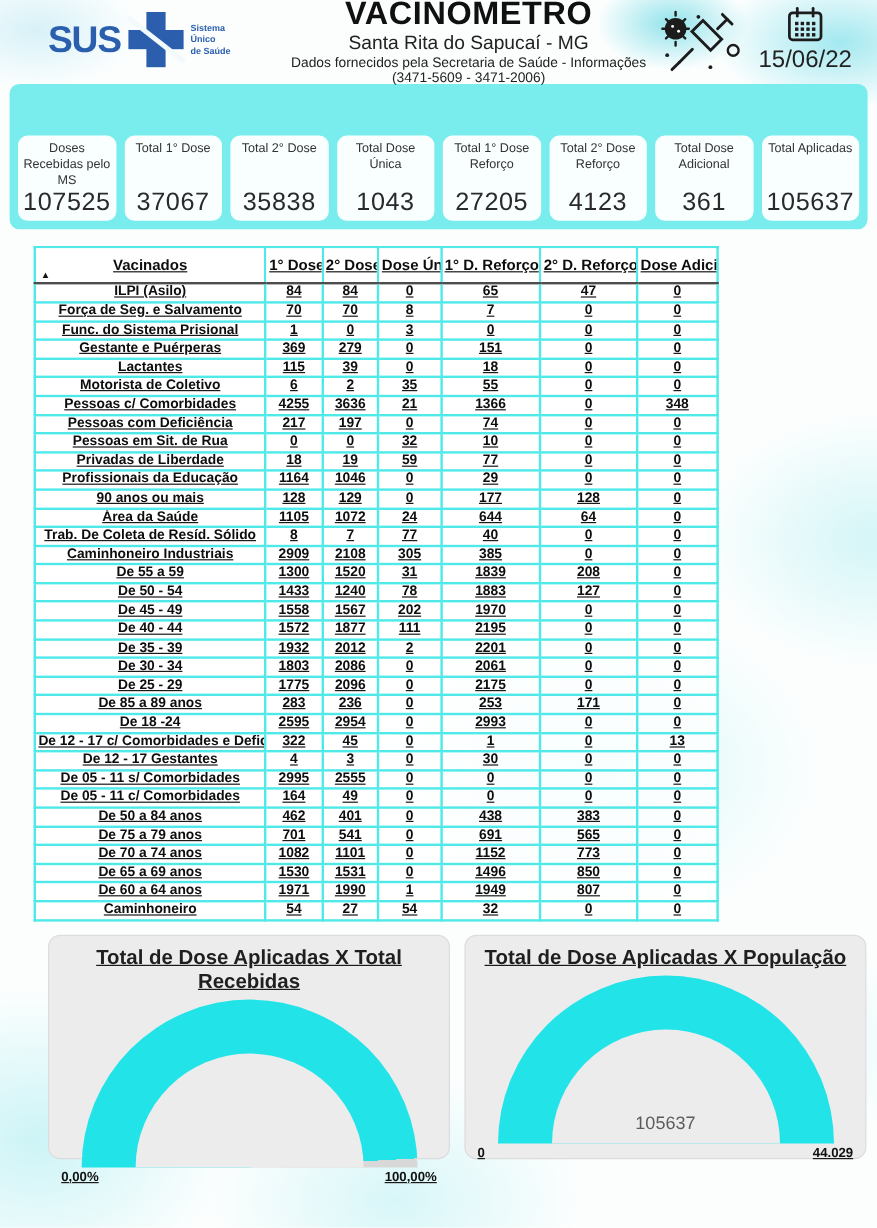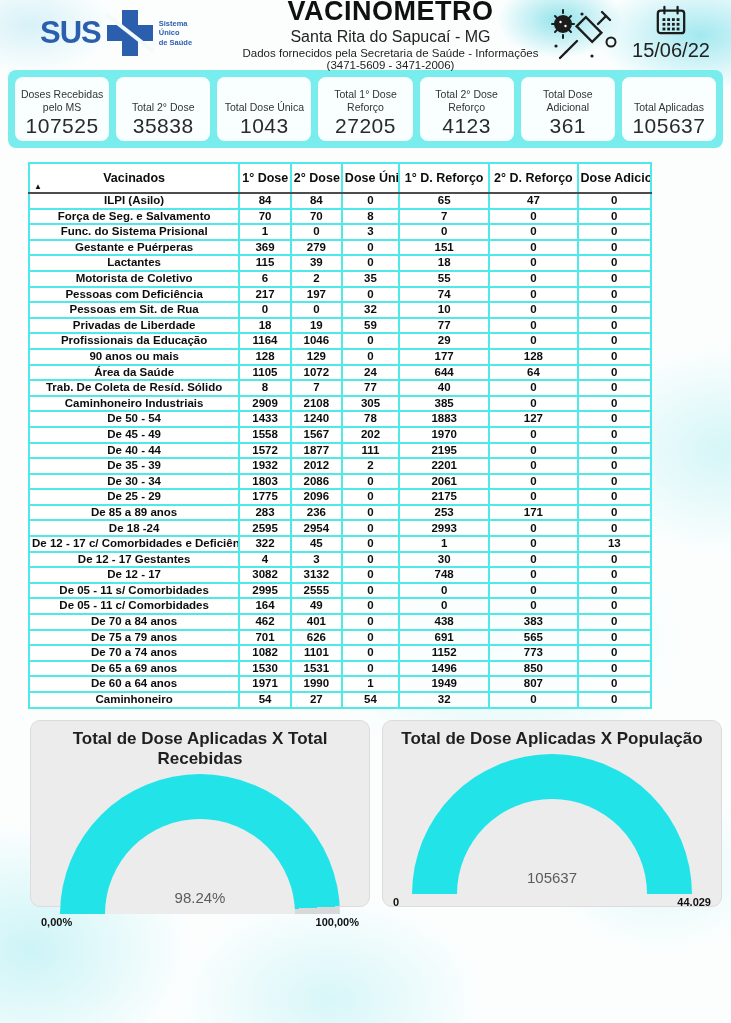--- a/index.html
+++ b/index.html
@@ -31,34 +31,34 @@
   .page-title { font-size:27px; font-weight:bold; color:#101010; letter-spacing:.5px; }
   .subtitle1 { font-size:16px; color:#222; margin-top:1px; }
   .subtitle2 { font-size:11.5px; color:#222; margin-top:1px;text-align:center; }
   .header-icons { width:75px; flex:none; text-align:center; }
   .date-block { width:100px; flex:none; text-align:center; }
   .date-value { font-size:20px; color:#222; margin-top:2px; }
 
   
   .summary-bar { margin:4px 8px 0 8px; background:#79eded; border-radius:8px; padding:7px; display:flex; gap:7px; }
   .kpi-card { flex:1 1 0; background:#f9ffff; border-radius:8px; text-align:center; padding:5px 2px 3px;
-              display:flex; flex-direction:column; justify-content:flex-end; min-height:64px; }
+              display:flex; flex-direction:column; justify-content:space-between; min-height:64px;margin-top:36px; }
   .kpi-label { font-size:10.5px; color:#333; line-height:1.25; }
   .kpi-value { font-size:21px; color:#2a2a2a; letter-spacing:.5px; }
 
   
-  table.vax { margin:14px 0 0 28px; width:624px; border-collapse:collapse; table-layout:fixed; }
+  table.vax { margin:14px 0 0 28px; width:571px; border-collapse:collapse; table-layout:fixed;text-decoration:underline; }
   table.vax th, table.vax td { border:2px solid #50e9e9; background:rgba(255,255,255,.80);
       font-weight:bold; color:#0d0d0d; text-align:center; padding:0 2px; overflow:hidden; white-space:nowrap; }
   table.vax th { height:30px; font-size:12.5px; border-bottom:2px solid #4d4d4d; position:relative; }
   table.vax td { height:15.6px; font-size:11.5px; line-height:1; }
   .sort-icon { position:absolute; left:4px; bottom:1px; font-size:8px; color:#111; }
 
   
-  .gauges { display:flex; gap:12px; margin:11px 9px 0 30px; }
+  .gauges { display:flex; gap:12px; margin:11px 9px 0 40px;text-decoration:underline; }
   .gauge-card { flex:1 1 0; background:#ececec; border:1px solid #dcdcdc; border-radius:10px;
                 height:187px; padding:8px 10px 6px; position:relative; }
   .gauge-title { text-align:center; font-size:17px; font-weight:bold; color:#1f1f1f; }
   .gauge-wrap { position:relative; width:280px; height:140px; margin:5px auto 0; }
   .gauge-arc { width:280px; height:140px; border-radius:140px 140px 0 0; }
   .gauge-hole { position:absolute; left:50%; bottom:0; transform:translateX(-50%);
                 width:190px; height:95px; border-radius:95px 95px 0 0; background:#ececec; }
   .gauge-value { position:absolute; left:0; right:0; bottom:8px; text-align:center; font-size:15px; color:#5c5c5c; }
   .gauge-minmax { display:flex; justify-content:space-between; font-size:11px; font-weight:bold; color:#101010; margin-top:2px; }
 
@@ -144,20 +144,24 @@
       <div class="date-value">15/06/22</div>
     </div>
   </div>
 
   <div class="summary-bar">
       <div class="kpi-card">
         <div class="kpi-label">Doses Recebidas pelo MS</div>
         <div class="kpi-value">107525</div>
       </div>
       <div class="kpi-card">
+        <div class="kpi-label">Total 1° Dose</div>
+        <div class="kpi-value">37067</div>
+      </div>
+      <div class="kpi-card">
         <div class="kpi-label">Total 2° Dose</div>
         <div class="kpi-value">35838</div>
       </div>
       <div class="kpi-card">
         <div class="kpi-label">Total Dose Única</div>
         <div class="kpi-value">1043</div>
       </div>
       <div class="kpi-card">
         <div class="kpi-label">Total 1° Dose Reforço</div>
         <div class="kpi-value">27205</div>
@@ -246,20 +250,29 @@
         <tr>
           <td>Motorista de Coletivo</td>
           <td>6</td>
           <td>2</td>
           <td>35</td>
           <td>55</td>
           <td>0</td>
           <td>0</td>
         </tr>
         <tr>
+          <td>Pessoas c/ Comorbidades</td>
+          <td>4255</td>
+          <td>3636</td>
+          <td>21</td>
+          <td>1366</td>
+          <td>0</td>
+          <td>348</td>
+        </tr>
+        <tr>
           <td>Pessoas com Deficiência</td>
           <td>217</td>
           <td>197</td>
           <td>0</td>
           <td>74</td>
           <td>0</td>
           <td>0</td>
         </tr>
         <tr>
           <td>Pessoas em Sit. de Rua</td>
@@ -318,20 +331,29 @@
         <tr>
           <td>Caminhoneiro Industriais</td>
           <td>2909</td>
           <td>2108</td>
           <td>305</td>
           <td>385</td>
           <td>0</td>
           <td>0</td>
         </tr>
         <tr>
+          <td>De 55 a 59</td>
+          <td>1300</td>
+          <td>1520</td>
+          <td>31</td>
+          <td>1839</td>
+          <td>208</td>
+          <td>0</td>
+        </tr>
+        <tr>
           <td>De 50 - 54</td>
           <td>1433</td>
           <td>1240</td>
           <td>78</td>
           <td>1883</td>
           <td>127</td>
           <td>0</td>
         </tr>
         <tr>
           <td>De 45 - 49</td>
@@ -408,59 +430,50 @@
         <tr>
           <td>De 12 - 17 Gestantes</td>
           <td>4</td>
           <td>3</td>
           <td>0</td>
           <td>30</td>
           <td>0</td>
           <td>0</td>
         </tr>
         <tr>
-          <td>De 12 - 17</td>
-          <td>3082</td>
-          <td>3132</td>
-          <td>0</td>
-          <td>748</td>
-          <td>0</td>
-          <td>0</td>
-        </tr>
-        <tr>
           <td>De 05 - 11 s/ Comorbidades</td>
           <td>2995</td>
           <td>2555</td>
           <td>0</td>
           <td>0</td>
           <td>0</td>
           <td>0</td>
         </tr>
         <tr>
           <td>De 05 - 11 c/ Comorbidades</td>
           <td>164</td>
           <td>49</td>
           <td>0</td>
           <td>0</td>
           <td>0</td>
           <td>0</td>
         </tr>
         <tr>
-          <td>De 70 a 84 anos</td>
+          <td>De 50 a 84 anos</td>
           <td>462</td>
           <td>401</td>
           <td>0</td>
           <td>438</td>
           <td>383</td>
           <td>0</td>
         </tr>
         <tr>
           <td>De 75 a 79 anos</td>
           <td>701</td>
-          <td>626</td>
+          <td>541</td>
           <td>0</td>
           <td>691</td>
           <td>565</td>
           <td>0</td>
         </tr>
         <tr>
           <td>De 70 a 74 anos</td>
           <td>1082</td>
           <td>1101</td>
           <td>0</td>
@@ -498,21 +511,20 @@
       </tbody>
   </table>
 
   <div class="gauges">
 
     <div class="gauge-card">
       <div class="gauge-title">Total de Dose Aplicadas X Total Recebidas</div>
       <div class="gauge-wrap">
         <div class="gauge-arc" style="background: conic-gradient(from 270deg at 50% 100%, rgb(34, 228, 232) 0deg, rgb(34, 228, 232) 176.832deg, rgb(216, 216, 216) 176.832deg, rgb(216, 216, 216) 180deg);"></div>
         <div class="gauge-hole"></div>
-        <div class="gauge-value">98.24%</div>
       </div>
       <div class="gauge-minmax">
         <span>0,00%</span>
         <span>100,00%</span>
       </div>
     </div>
 
     <div class="gauge-card">
       <div class="gauge-title">Total de Dose Aplicadas X População</div>
       <div class="gauge-wrap">

